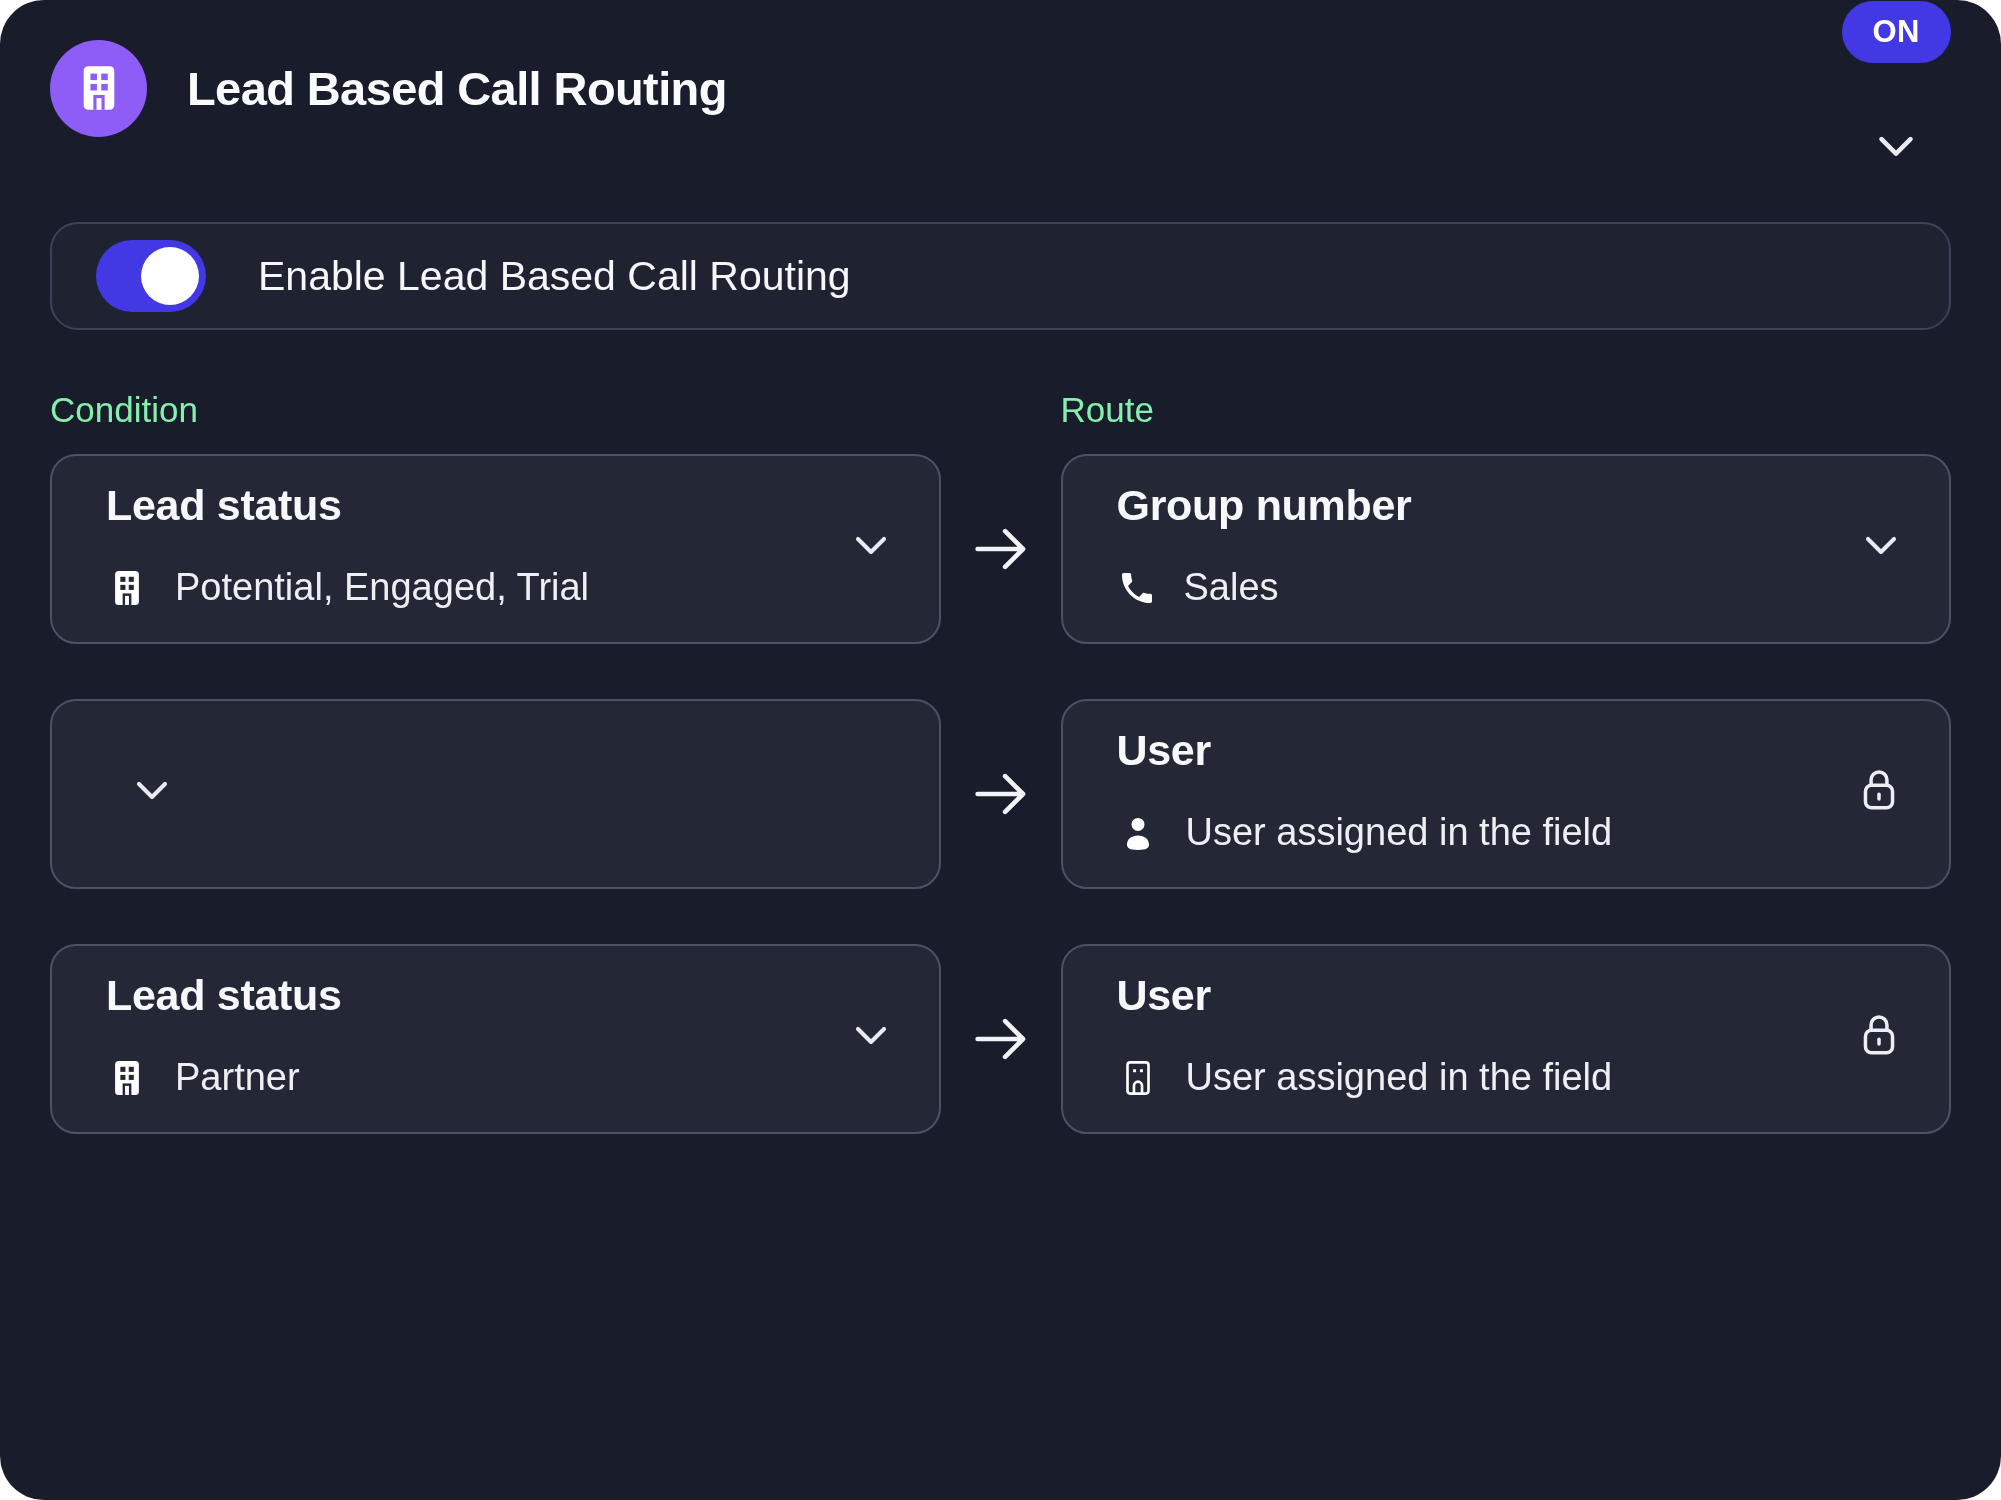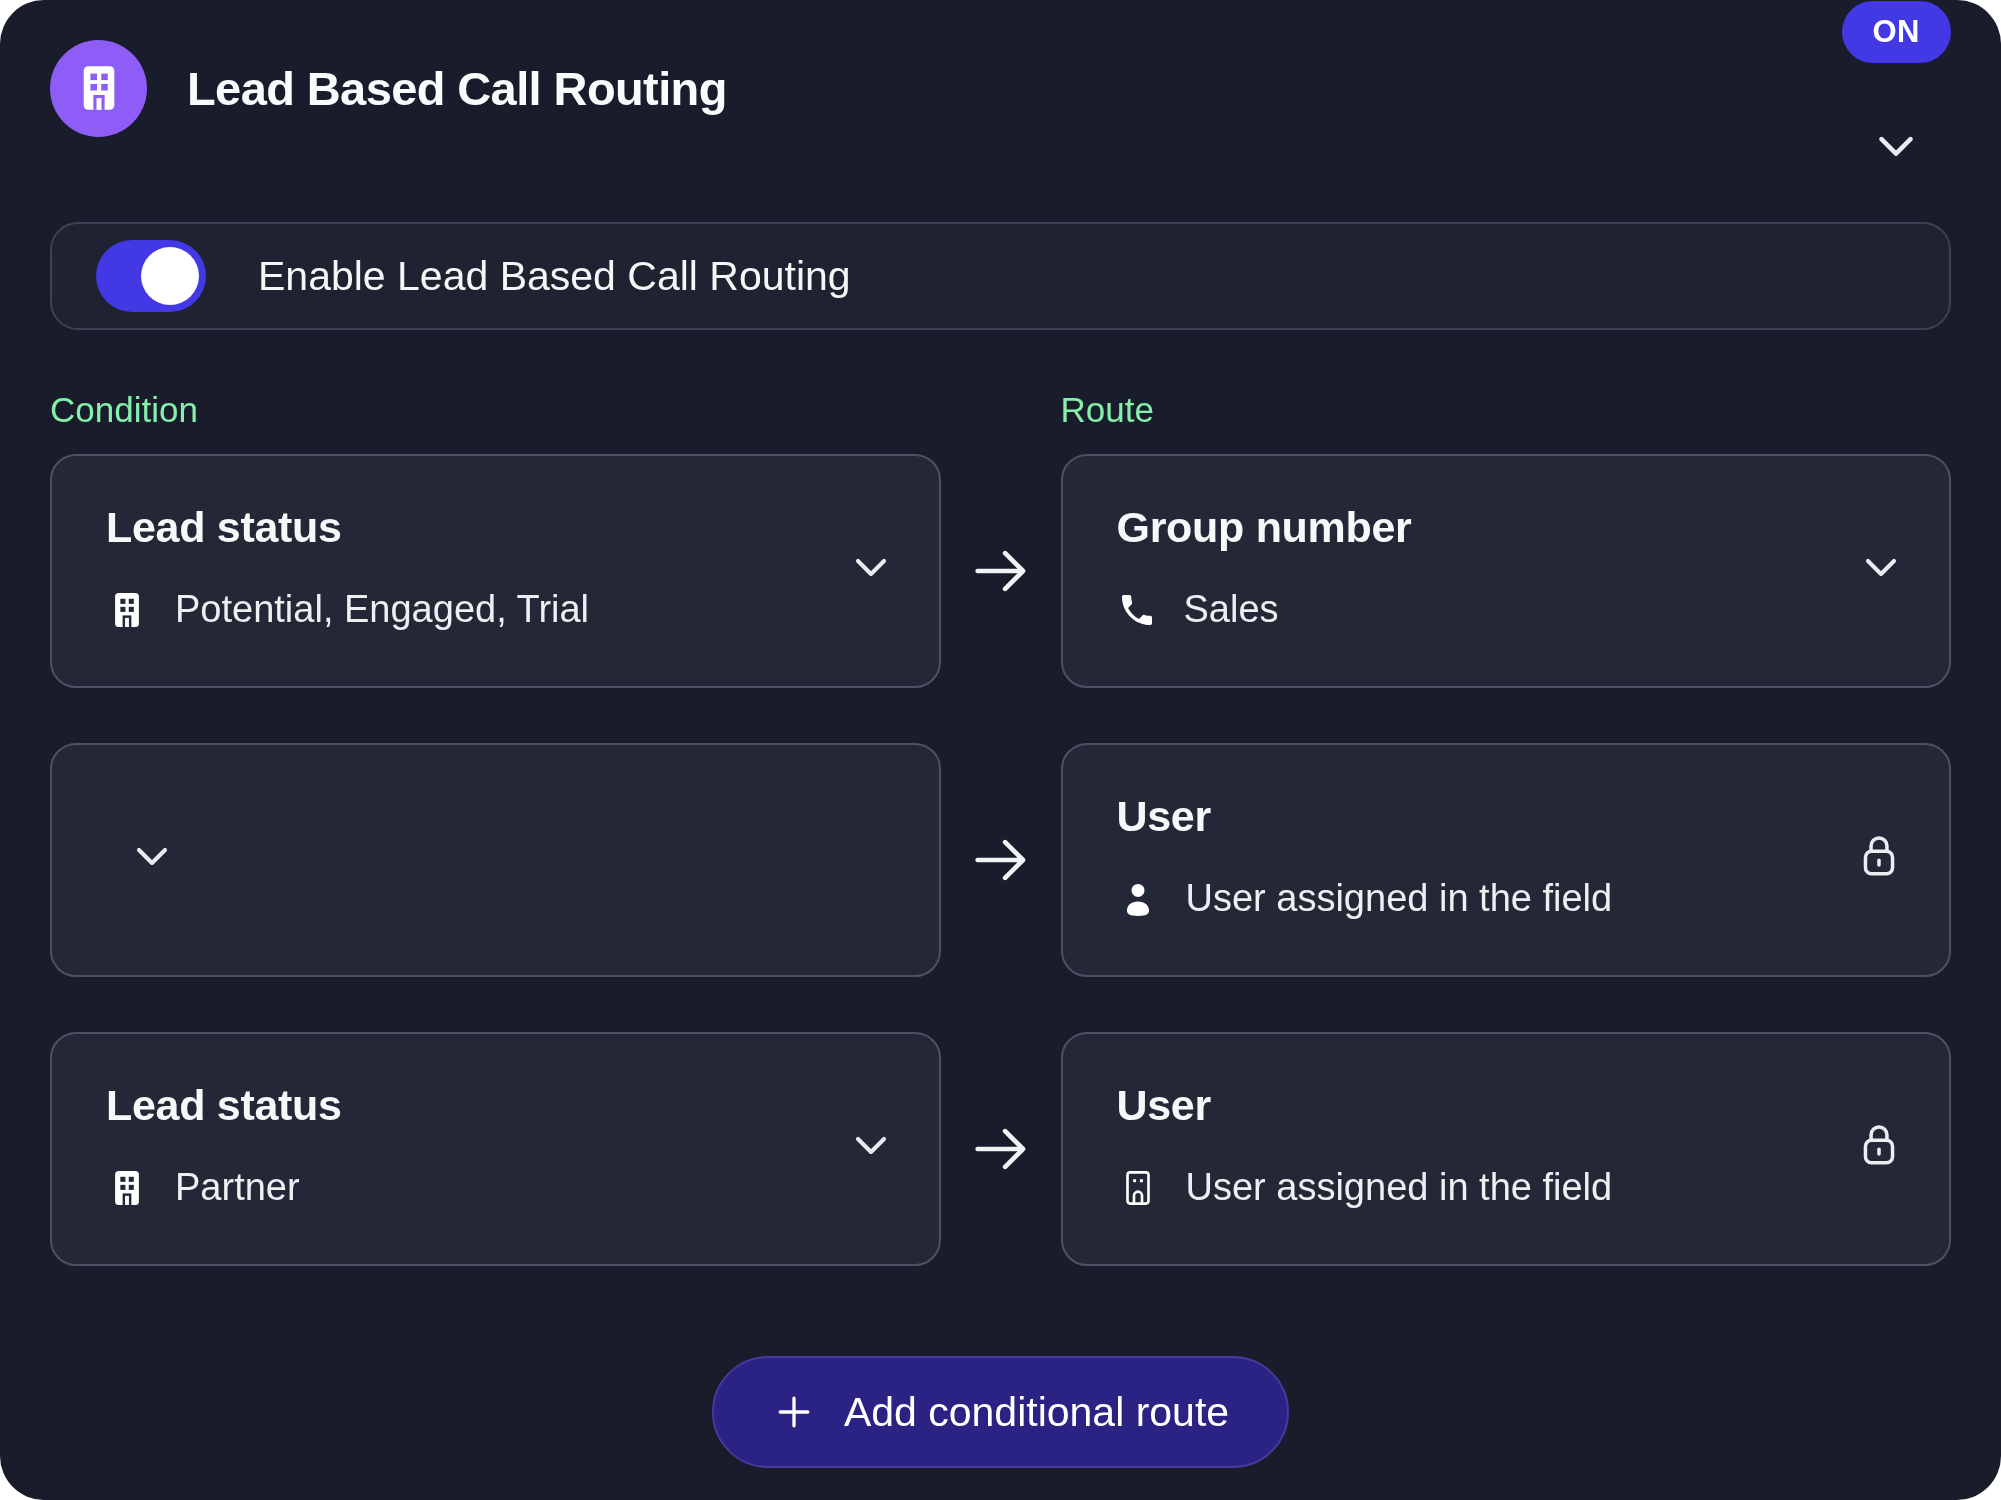--- a/index.html
+++ b/index.html
@@ -46,21 +46,21 @@
   
   .cols-labels {
     display:grid; grid-template-columns:1fr 120px 1fr;
     margin-top:60px; margin-bottom:24px; align-items:end;
   }
   .col-label { font-size:35px; color:#86efac; }
 
   
   .row { display:grid; grid-template-columns:1fr 120px 1fr; align-items:center; margin-bottom:55px; }
   .box {
-    height:234px; box-sizing:border-box;
+    height:190px; box-sizing:border-box;
     background:#232736; border:2px solid #4c5166; border-radius:26px;
     display:flex; align-items:center; padding:0 42px 8px 54px;
   }
   .box-main { flex:1; min-width:0; }
   .box-title { font-size:43px; font-weight:600; color:#f7f8fa; letter-spacing:-0.3px; }
   .box-sub { margin-top:36px; display:flex; align-items:center; gap:27px; font-size:38px; color:#edeff3; }
   .sub-icon { display:flex; align-items:center; flex:none; --hole:#232736; }
   .ctrl { flex:none; display:flex; align-items:center; margin-left:20px; }
   .arrow-cell { display:flex; align-items:center; justify-content:center; }
 
@@ -264,22 +264,14 @@
         </div>
       </div>
       <div class="ctrl">
         <svg width="56" height="56" viewBox="0 0 24 24">
             <use href="#i-lock"></use>
           </svg>
       </div>
     </div>
   </div>
 
-  <div class="footer">
-    <button class="add-btn">
-      <svg width="44" height="44" viewBox="0 0 24 24">
-          <use href="#i-plus"></use>
-        </svg>
-      <span>Add conditional route</span>
-    </button>
-  </div>
 
 </div>
 
 </body></html>

